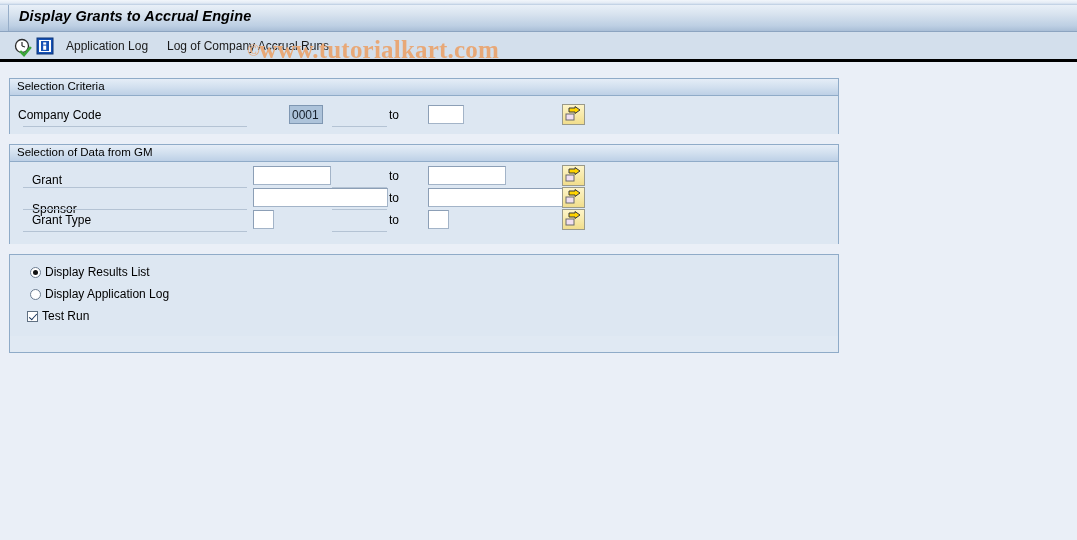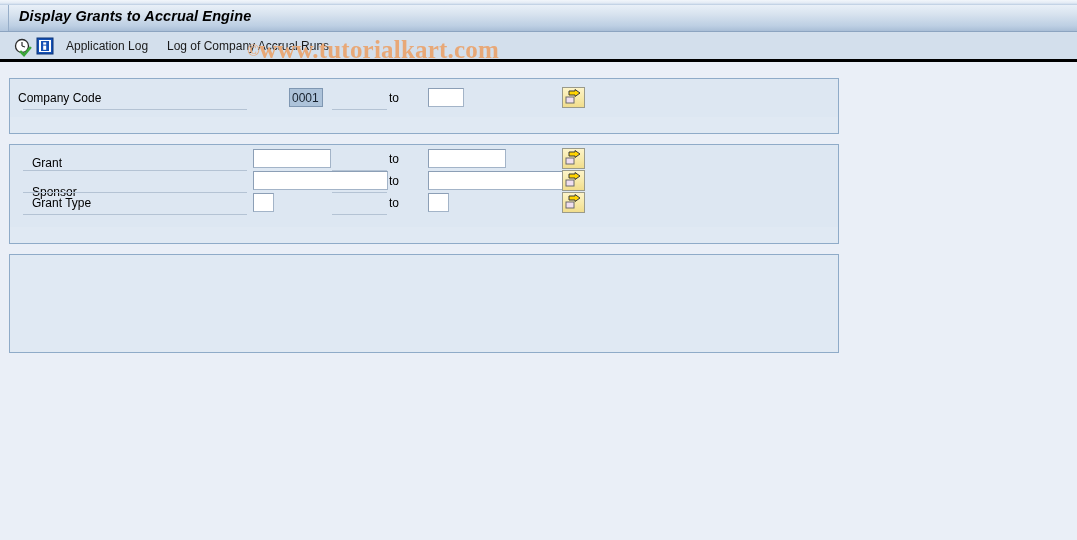--- a/index.html
+++ b/index.html
@@ -260,20 +260,21 @@
   <div class="tb-text" id="tb-application-log">Application Log</div>
 
   <div class="tb-text" id="tb-periodic-log">Log of Company Accrual Runs</div>
 </div>
 
 <div id="watermark">
   <span class="wm-c">©</span><span>www.tutorialkart.com</span>
 </div>
 
 <div class="panel" id="panel-selection-criteria">
+  <div class="panel-header">Selection Criteria</div>
   <div class="panel-body">
 
     <div class="label-rule" style="left:13px; top:30px; width:224px;"></div>
     <div class="field-label" style="left:8px; top:12px;">Company Code</div>
 
     <input class="sapinput filled" style="left: 243px; top: 9px; width: 34px;" type="text" value="0001">
 
     <div class="label-rule" style="left:322px; top:30px; width:55px;"></div>
     <div class="to-label" style="left:379px; top:12px;">to</div>
 
@@ -282,20 +283,21 @@
     <div class="msel" style="left:552px; top:8px;">
       <svg width="17" height="16" viewBox="0 0 17 16">
         <rect x="1" y="8" width="8" height="6" fill="#f0dff0" stroke="#6a6a6a" stroke-width="1"></rect>
         <path d="M4 2 L10 2 L10 0.5 L15 4 L10 7.5 L10 6 L4 6 Z" fill="#ffd400" stroke="#3a3a3a" stroke-width="1" stroke-linejoin="round"></path>
       </svg>
     </div>
   </div>
 </div>
 
 <div class="panel" id="panel-gm">
+  <div class="panel-header">Selection of Data from GM</div>
   <div class="panel-body">
 
     <div class="label-rule" style="left:13px; top:25px; width:224px;"></div>
     <div class="field-label" style="left:22px; top:0;margin-top:40px;">Sponsor</div>
     <input class="sapinput" style="left: 243px; top: 4px; width: 78px;" type="text" value="">
     <div class="label-rule" style="left:322px; top:25px; width:55px;"></div>
     <div class="to-label" style="left:379px; top:7px;">to</div>
     <input class="sapinput" style="left: 418px; top: 4px; width: 78px;" type="text" value="">
     <div class="msel" style="left:552px; top:3px;">
       <svg width="17" height="16" viewBox="0 0 17 16">
@@ -326,13 +328,30 @@
     <div class="msel" style="left:552px; top:47px;">
       <svg width="17" height="16" viewBox="0 0 17 16">
         <rect x="1" y="8" width="8" height="6" fill="#f0dff0" stroke="#6a6a6a" stroke-width="1"></rect>
         <path d="M4 2 L10 2 L10 0.5 L15 4 L10 7.5 L10 6 L4 6 Z" fill="#ffd400" stroke="#3a3a3a" stroke-width="1" stroke-linejoin="round"></path>
       </svg>
     </div>
   </div>
 </div>
 
 <div class="panel" id="panel-control">
+  <div class="panel-body">
+
+    <div class="opt-row" style="left:20px; top:10px;">
+      <span class="radio on"></span>
+      <span class="opt-label">Display Results List</span>
+    </div>
+
+    <div class="opt-row" style="left:20px; top:32px;">
+      <span class="radio"></span>
+      <span class="opt-label">Display Application Log</span>
+    </div>
+
+    <div class="opt-row" style="left:17px; top:54px;">
+      <span class="checkbox on"></span>
+      <span class="opt-label">Test Run</span>
+    </div>
+  </div>
 </div>
 
 </body></html>

